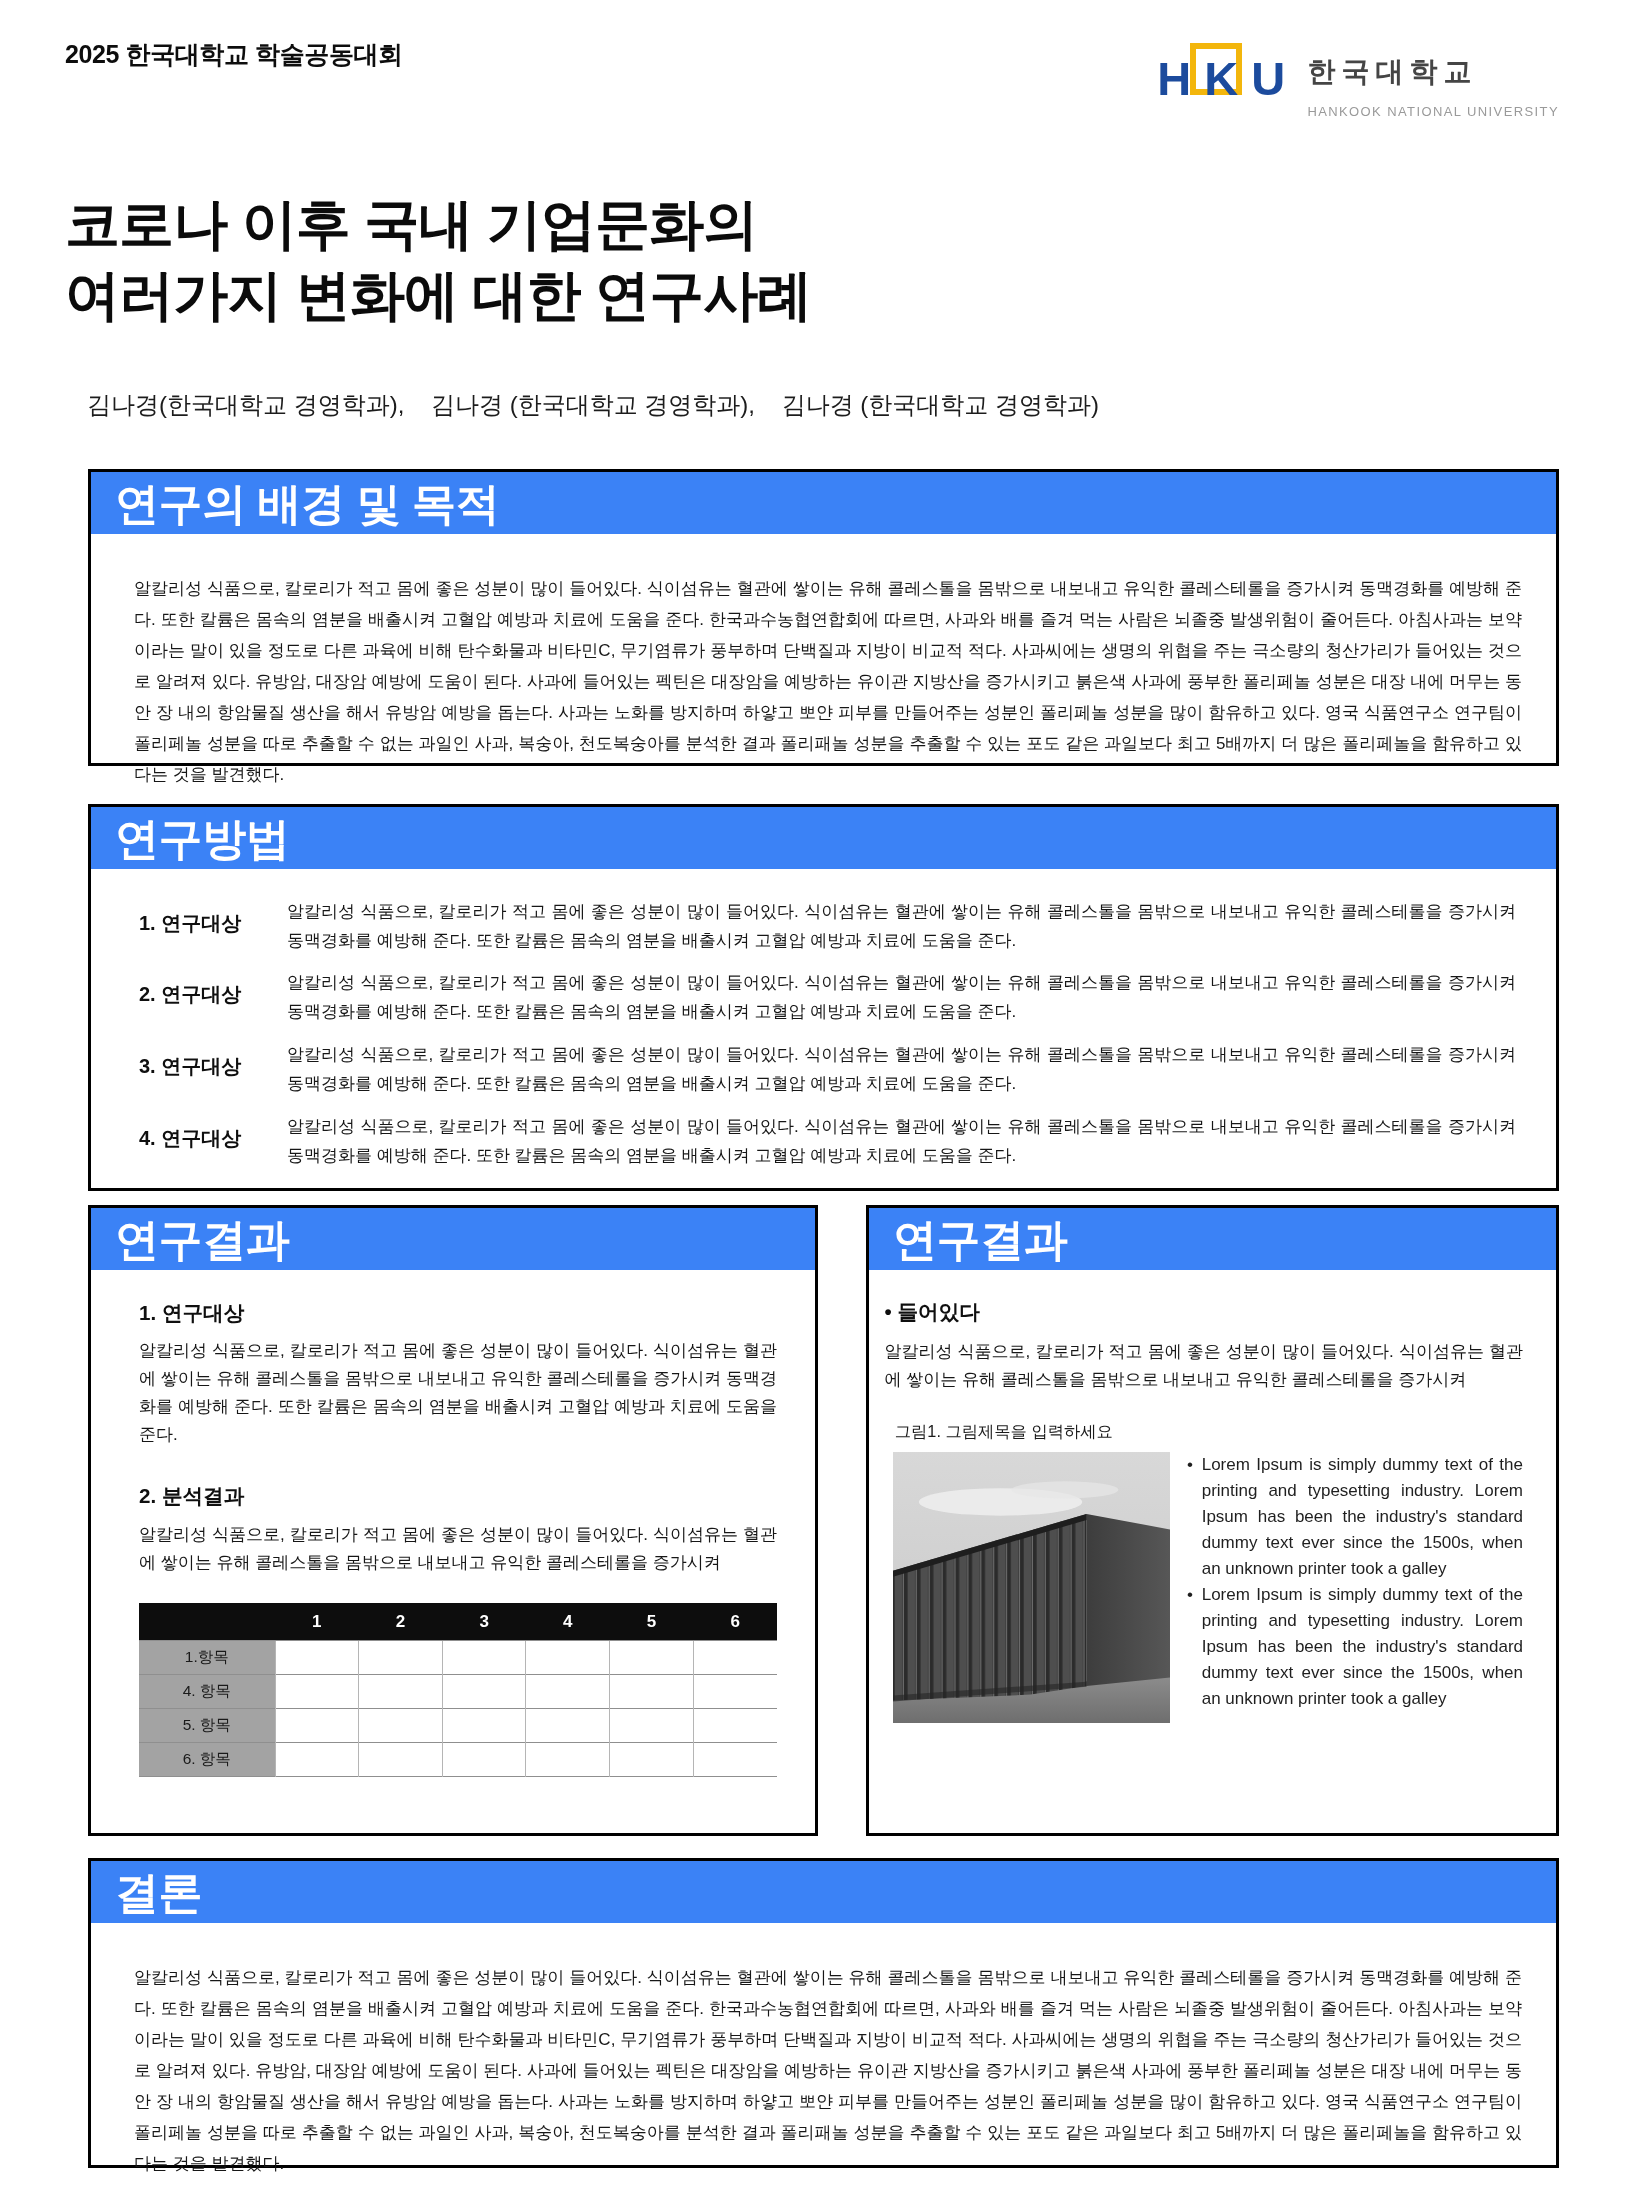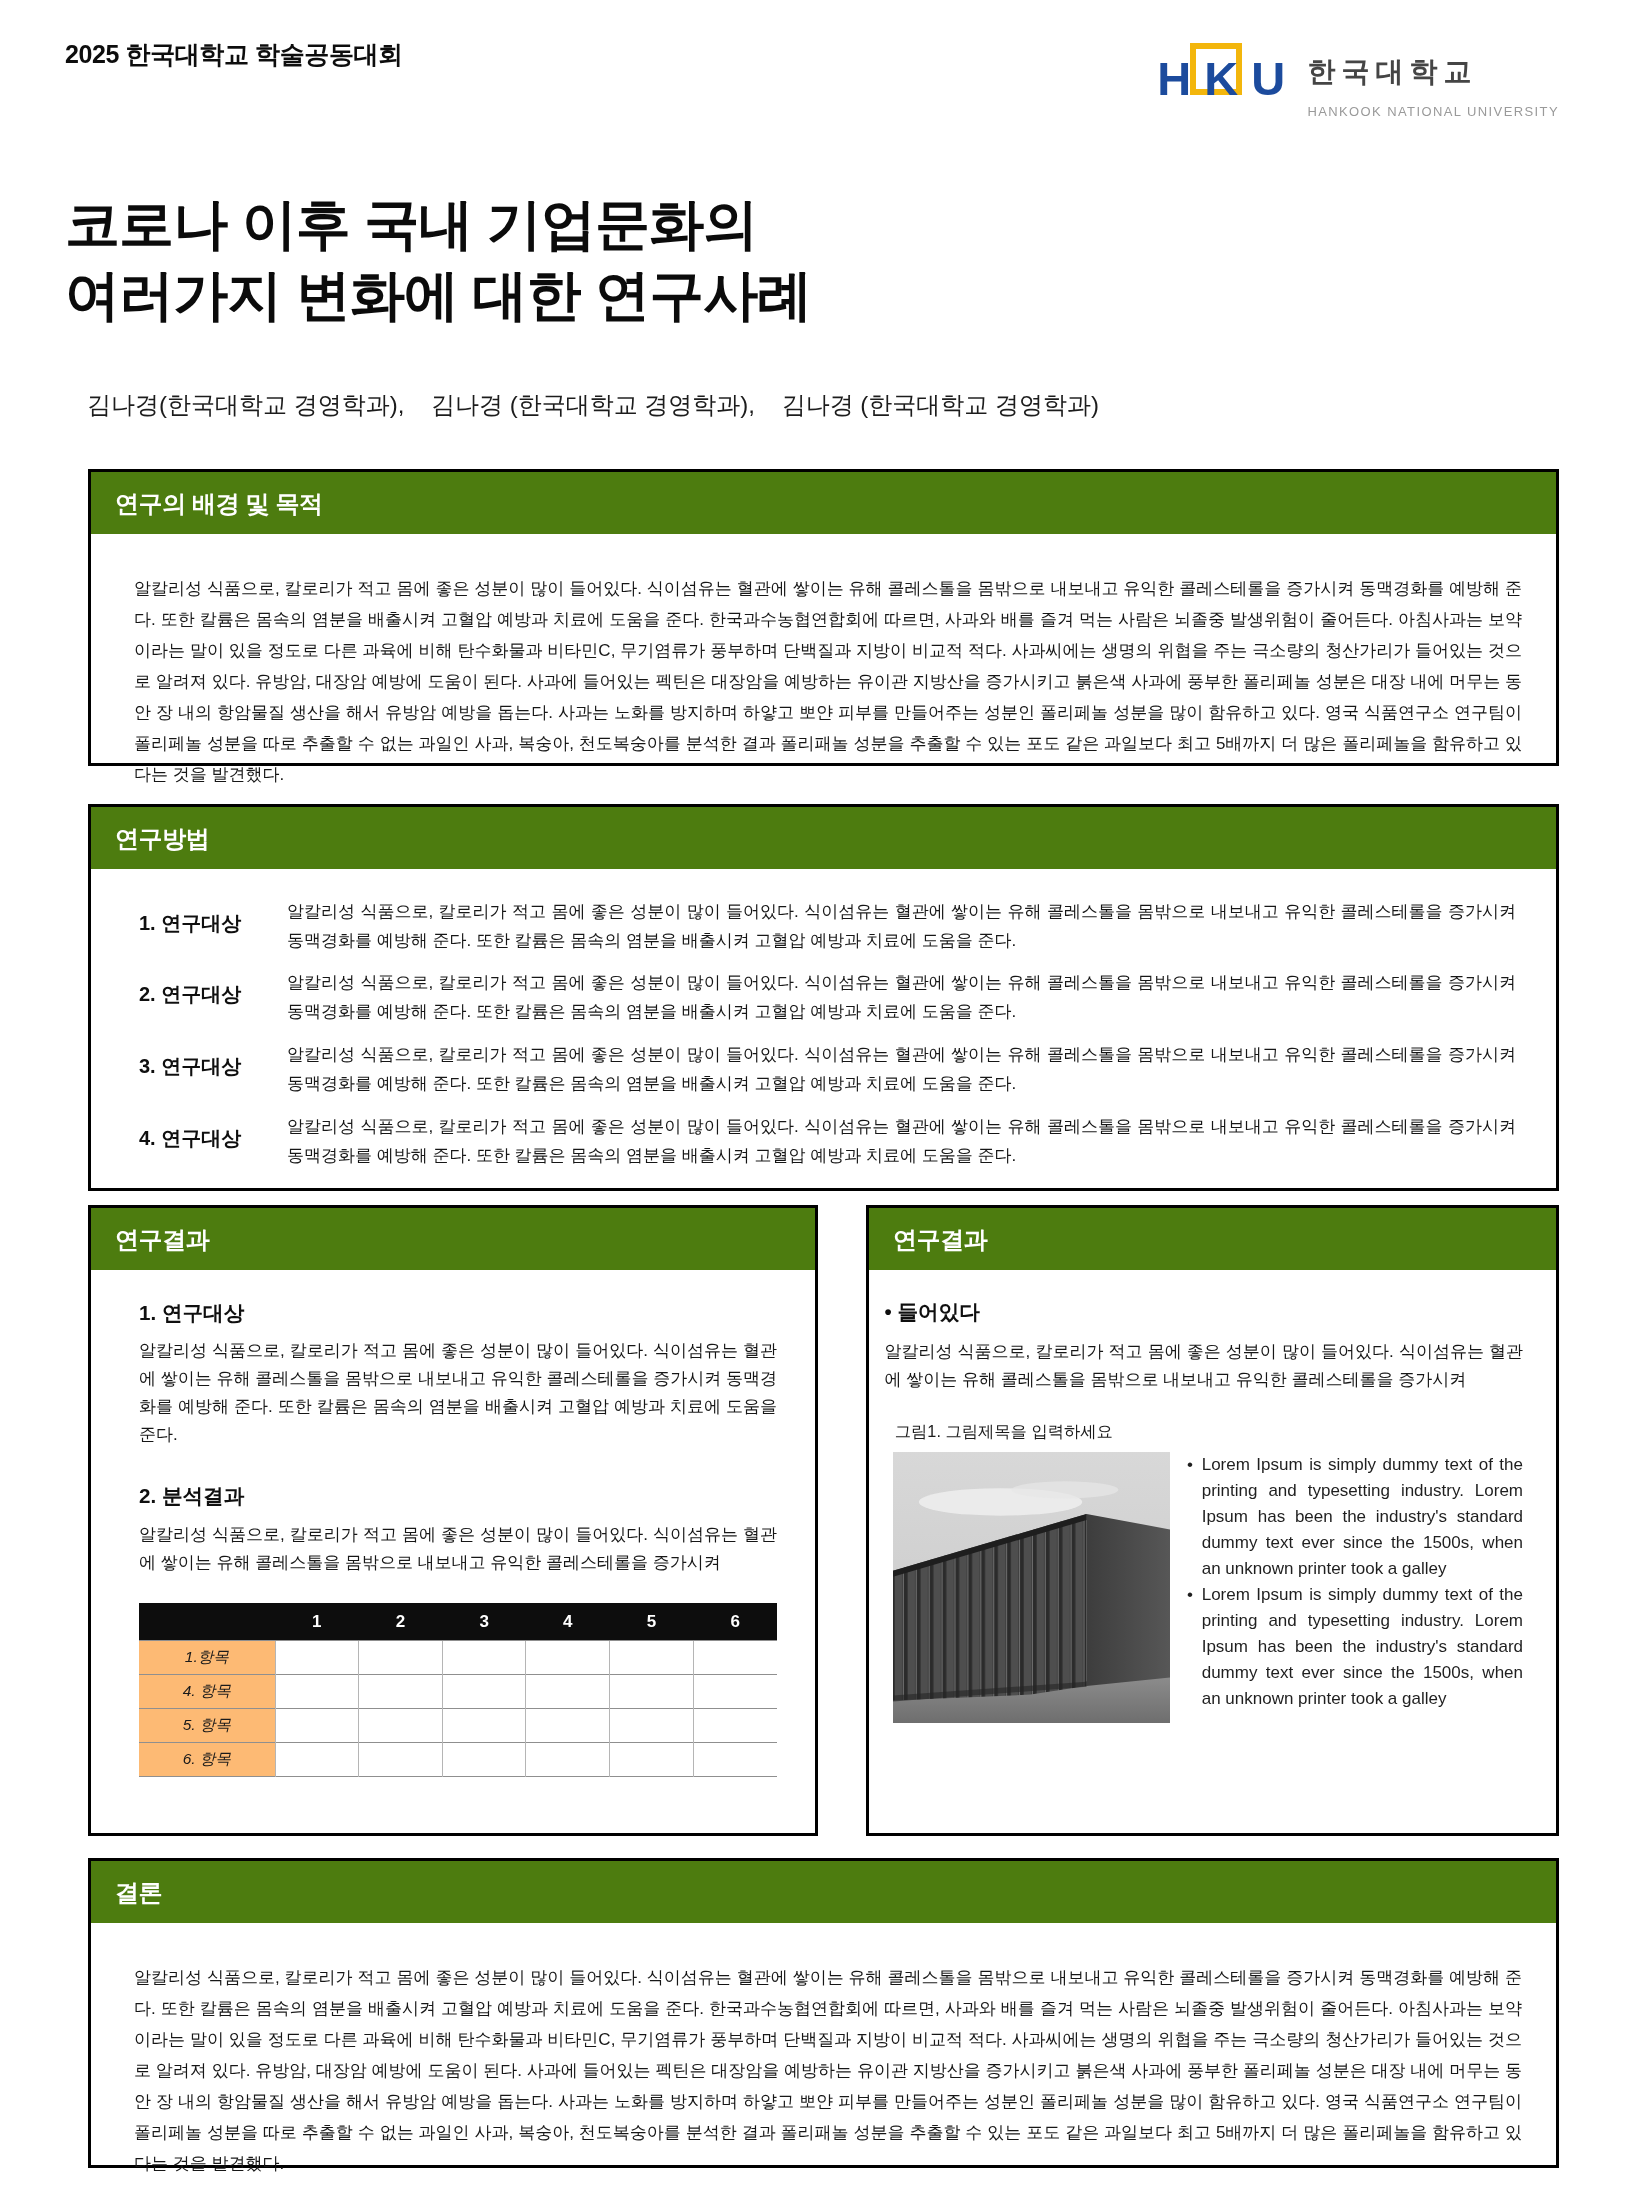--- a/index.html
+++ b/index.html
@@ -17,21 +17,21 @@
   .logo-ko{font-size:28px;font-weight:600;color:#454545;letter-spacing:6px;}
   .logo-en{font-size:13px;color:#9a9a9a;letter-spacing:1.4px;margin-top:13px;}
 
   
   .title{position:absolute;left:65px;top:189px;font-size:55px;font-weight:800;line-height:71px;letter-spacing:-0.9px;color:#0b0b0b;}
   .authors{position:absolute;left:67px;top:389px;font-size:24px;color:#1c1c1c;}
   .author-name{font-weight:400;margin-left:20px;}
 
   
   .section{position:absolute;background:#fff;border:3.4px solid #000;}
-  .section-header{background:#4d7c0f;color:#ffffff;font-size:24px;font-weight:800;
+  .section-header{background:#3b82f6;color:#ffffff;font-size:44px;font-weight:800;
                   height:62px;line-height:64px;padding-left:24px;letter-spacing:-0.4px;}
 
   #sec-background{left:88px;top:469px;width:1471px;height:297px;}
   .body-text{padding:22.4px 34px 0 43px;font-size:17px;line-height:31px;text-align:justify;color:#161616;}
 
   #sec-methods{left:88px;top:804px;width:1471px;height:387px;}
   .methods-list{padding:27.5px 40px 0 48px;}
   .method-row{display:flex;margin-bottom:13.8px;}
   .method-label{flex:0 0 148px;font-size:20px;font-weight:800;padding-top:13px;color:#0f0f0f;}
   .method-text{flex:1;font-size:17px;line-height:29px;text-align:justify;color:#161616;}
@@ -40,21 +40,21 @@
   #sec-results-left{left:88px;top:1205px;width:730px;height:631px;}
   .results-left-content{padding:24px 38px 0 48px;}
   .res-heading{font-size:20.6px;font-weight:800;margin:5.2px 0 10.3px;color:#0f0f0f;}
   .res-heading.second{margin-top:33px;}
   .res-para{font-size:17px;line-height:28px;text-align:justify;margin:0;color:#161616;}
 
   .res-table{width:100%;border-collapse:collapse;margin-top:26px;table-layout:fixed;border-bottom:1.7px solid #8f8f8f;}
   .res-table th{background:#0d0d0d;color:#fff;font-size:17px;font-weight:700;height:38px;text-align:center;}
   .res-table th.corner{width:136px;}
   .res-table td{height:34px;border-top:1.7px solid #8f8f8f;}
-  .res-table td.row-label{background:#fdba74;font-size:15.5px;text-align:center;color:#1a1a1a;font-style:italic;}
+  .res-table td.row-label{background:#a3a3a3;font-size:15.5px;text-align:center;color:#1a1a1a;}
   .res-table td.cell{border-left:0.9px solid #b5b5b5;background:#fff;}
 
   #sec-results-right{left:866px;top:1205px;width:693px;height:631px;}
   .results-right-content{padding:22.4px 33px 0 15.5px;}
   .bullet-heading{font-size:20.6px;font-weight:800;margin:5.2px 0 12px;color:#0f0f0f;}
   .rr-para{font-size:17px;line-height:28px;text-align:justify;margin:0;color:#161616;max-width:644px;}
   .fig-caption{font-size:16.3px;color:#1a1a1a;margin:27.5px 0 8.6px 10.3px;}
   .figure-row{display:flex;margin-left:8.6px;}
   .photo{flex:0 0 277px;width:277px;height:271px;}
   .bullets{flex:1;margin-left:17px;font-size:17px;line-height:26px;text-align:justify;color:#1f1f1f;}

